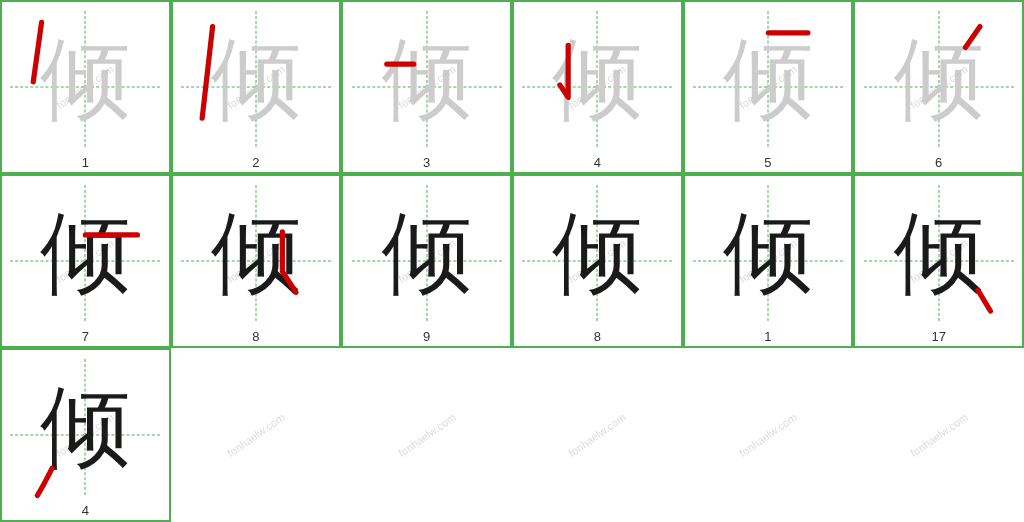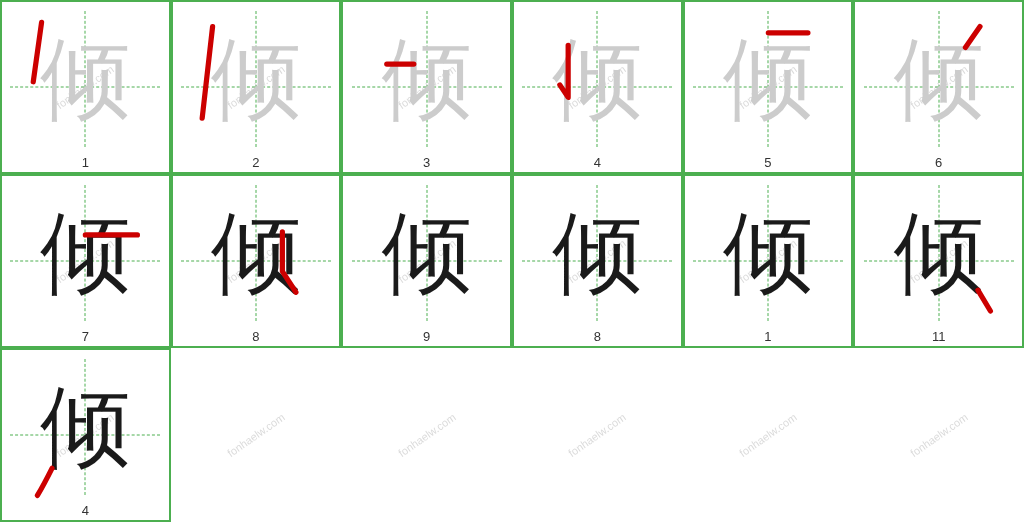--- a/index.html
+++ b/index.html
@@ -263,21 +263,21 @@
   <div class="cell">
     <div class="dashed-lines"></div>
     <div class="watermark">fonhaelw.com</div>
     <div class="cell-inner">
       <div class="char-display" style="color:#1a1a1a;">倾</div>
       <svg class="stroke-svg" viewBox="0 0 160 160">
 
         <path d="M 118 108 L 130 128" stroke="#cc0000" stroke-width="5" stroke-linecap="round" fill="none"></path>
       </svg>
     </div>
-    <span class="step-number">11</span>
+    <span class="step-number">17</span>
   </div>
 
   <div class="cell">
     <div class="dashed-lines"></div>
     <div class="watermark">fonhaelw.com</div>
     <div class="cell-inner">
       <div class="char-display" style="color:#1a1a1a;">倾</div>
       <svg class="stroke-svg" viewBox="0 0 160 160">
 
         <path d="M 48 112 Q 40 128 34 138" stroke="#cc0000" stroke-width="5" stroke-linecap="round" fill="none"></path>

